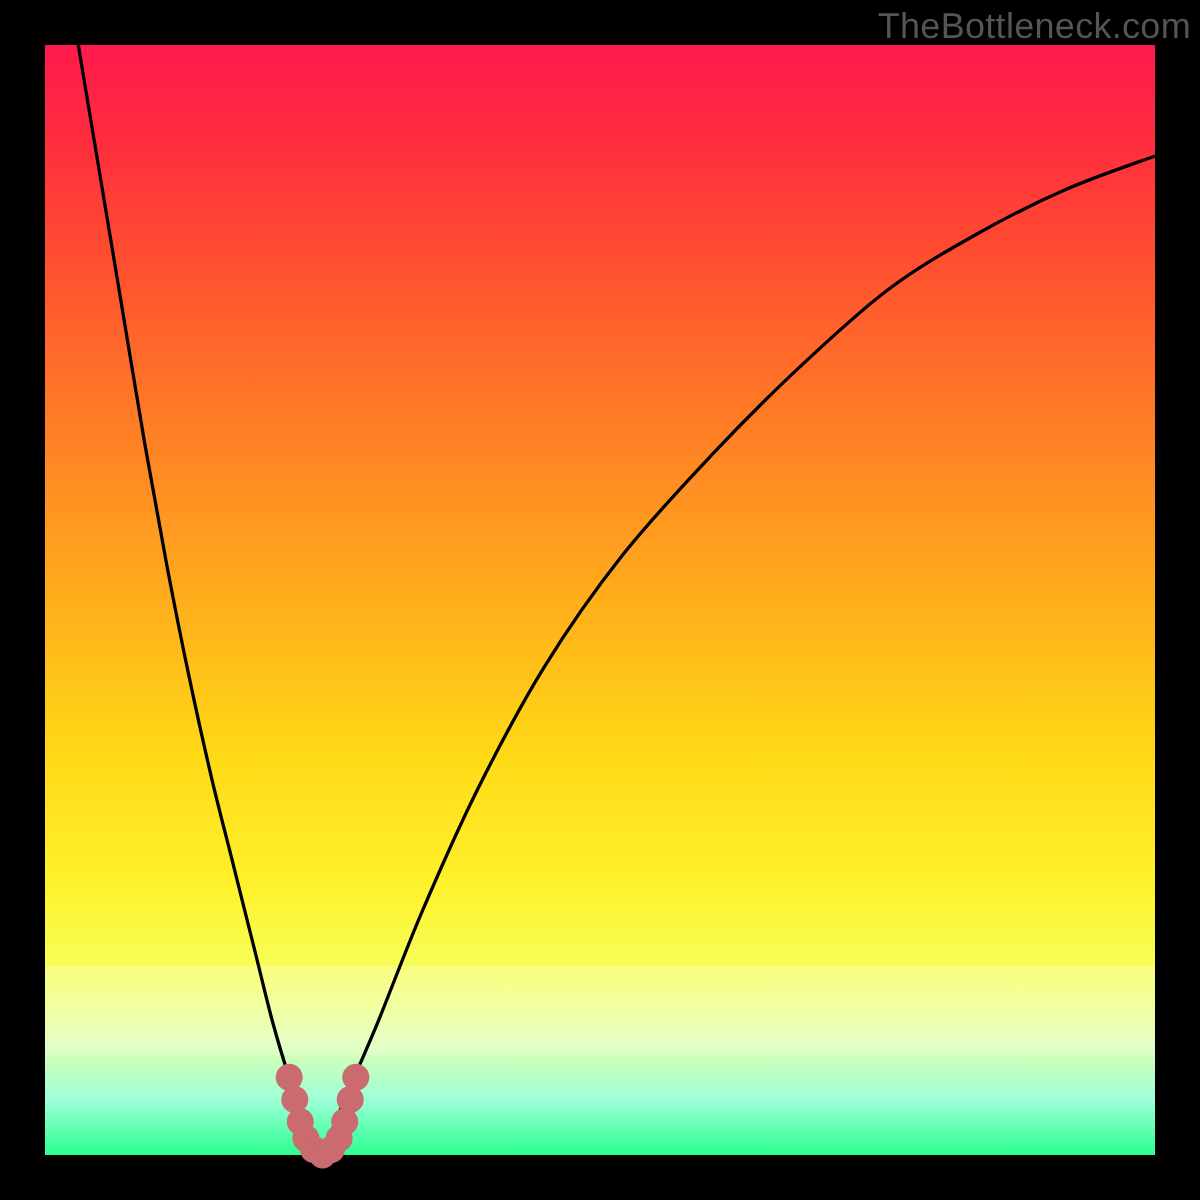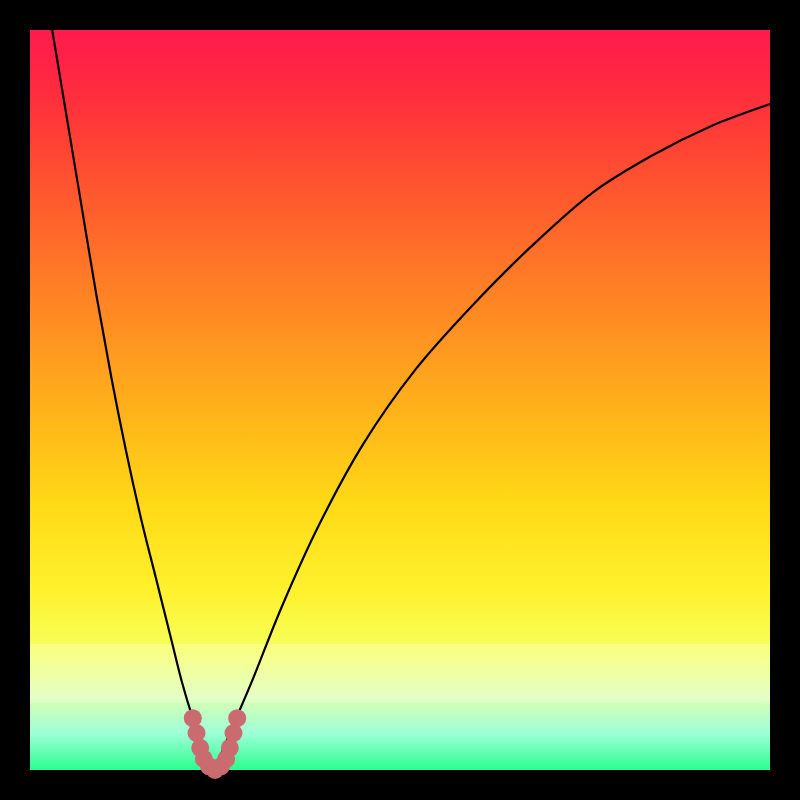--- a/index.html
+++ b/index.html
@@ -85,13 +85,14 @@
         <circle cx="179.07999999999998" cy="736.3" r="9" fill="#c96b6f"></circle>
         <circle cx="185" cy="740" r="9" fill="#c96b6f"></circle>
         <circle cx="190.92000000000002" cy="736.3" r="9" fill="#c96b6f"></circle>
         <circle cx="196.10000000000002" cy="728.9" r="9" fill="#c96b6f"></circle>
         <circle cx="199.8" cy="717.8" r="9" fill="#c96b6f"></circle>
         <circle cx="203.50000000000003" cy="703" r="9" fill="#c96b6f"></circle>
         <circle cx="207.20000000000002" cy="688.2" r="9" fill="#c96b6f"></circle>
       </g>
   </svg>
 
+  <div class="watermark">TheBottleneck.com</div>
 </div>
 
 </body></html>

